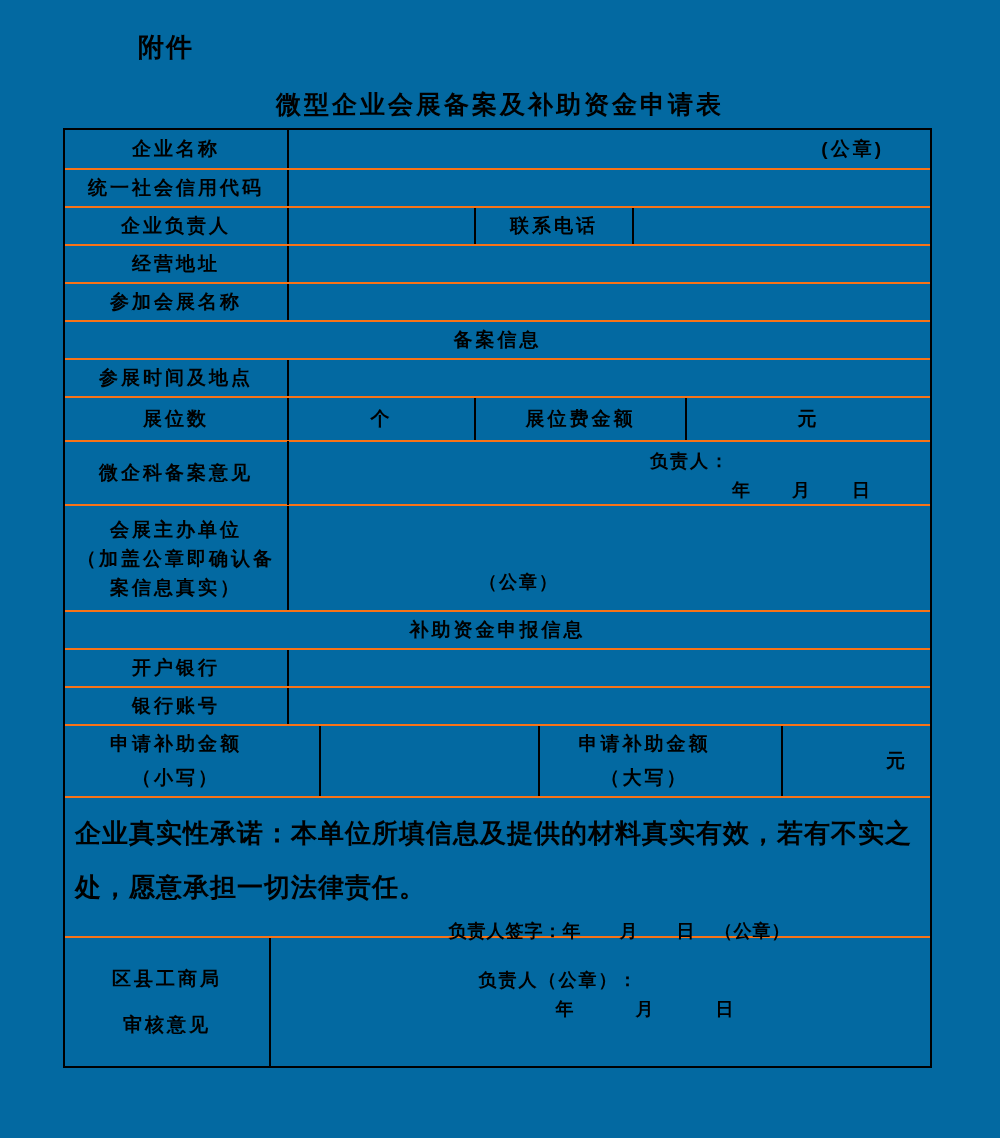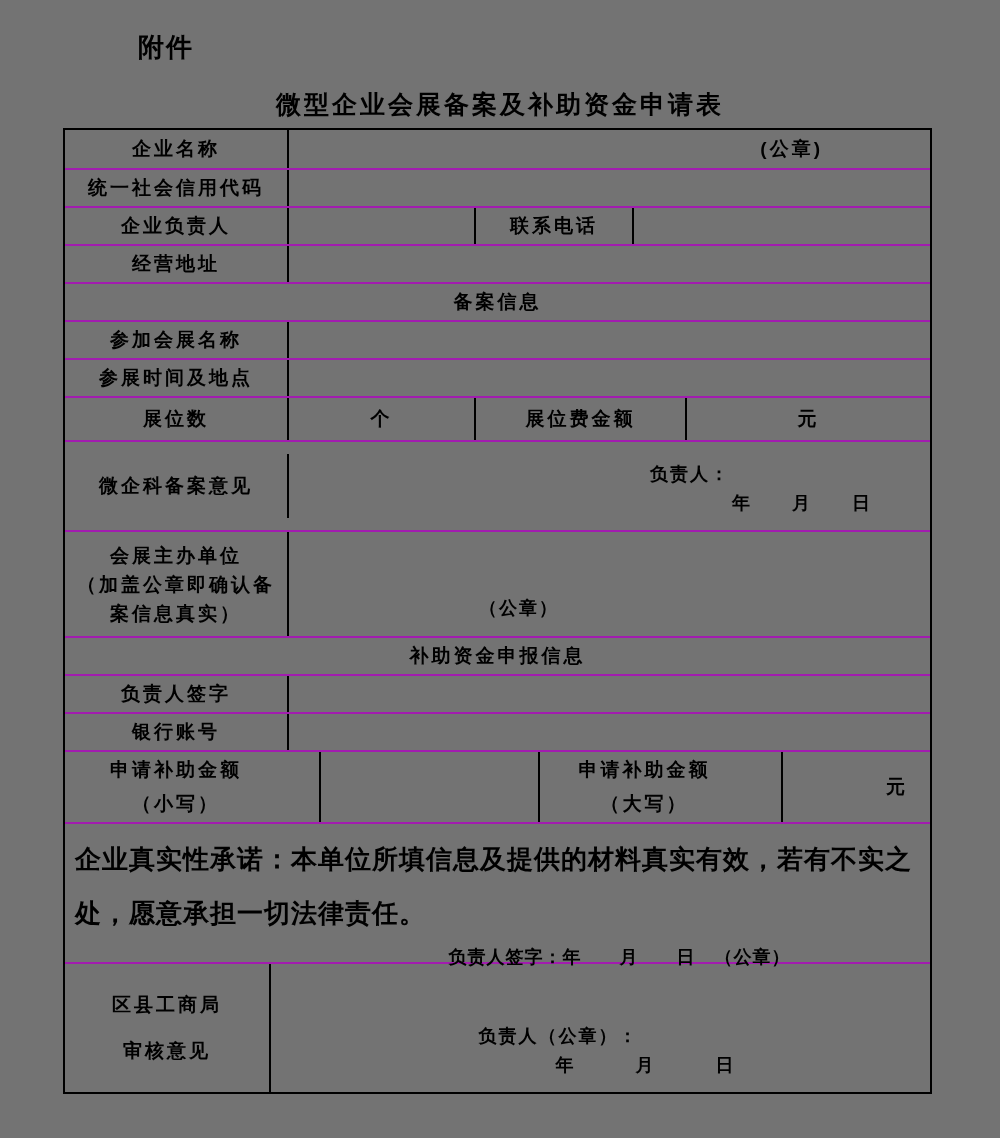--- a/index.html
+++ b/index.html
@@ -1,21 +1,21 @@
 <!DOCTYPE html>
 <html><head>
 <meta charset="utf-8">
 <style>
   * { margin: 0; padding: 0; box-sizing: border-box; }
   html, body { background: #ffffff; }
   .page {
     position: relative;
     width: 1000px;
     height: 1138px;
-    background: #737373;
+    background: #0369a1;
     color: #000000;
     font-family: "Liberation Sans", sans-serif;
     overflow: hidden;
   }
   .attachment {
     position: absolute;
     left: 138px;
     top: 30px;
     font-size: 26px;
     font-weight: 700;
@@ -31,63 +31,63 @@
     font-weight: 700;
     letter-spacing: 3px;
   }
   .form-table {
     position: absolute;
     left: 63px;
     top: 128px;
     width: 869px;
     border: 2px solid #000;
   }
-  .row { display: flex; border-top: 2px solid #a21caf; width: 100%; }
+  .row { display: flex; border-top: 2px solid #f97316; width: 100%; }
   .row:first-child { border-top: none; }
   .cell {
     border-left: 2px solid #000;
     display: flex;
     align-items: center;
     justify-content: center;
     min-width: 0;
   }
   .cell:first-child { border-left: none; }
   .label-text { font-size: 19px; font-weight: 600; letter-spacing: 3px; text-align: center; }
   .header-text { font-size: 19px; font-weight: 700; letter-spacing: 3px; }
   .h38 { height: 38px; }
   .h44 { height: 44px; }
-  .h70 { height: 90px; align-items: center; }
+  .h70 { height: 64px; align-items: center; }
   .h106 { height: 106px; }
   .h72 { height: 72px; gap: 32px; }
   .h148 { height: 140px; }
   .h130 { height: 130px; }
   .w222 { flex: 0 0 222px; }
   .w187 { flex: 0 0 187px; }
   .w158 { flex: 0 0 158px; }
   .w211 { flex: 0 0 211px; }
   .w204 { flex: 0 0 204px; gap: 8px; }
   .grow { flex: 1 1 auto; }
-  .seal-right { justify-content: flex-end; padding-right: 107px; }
+  .seal-right { justify-content: flex-end; padding-right: 46px; }
   .col { flex-direction: column; }
   .micro-cell { align-items: stretch; justify-content: center; padding-top: 6px; }
   .micro-line1 { text-align: right; padding-right: 200px; font-size: 18px; font-weight: 600; letter-spacing: 2px; line-height: 28px; }
   .micro-line2 { text-align: right; padding-right: 58px; font-size: 18px; font-weight: 600; letter-spacing: 2px; line-height: 30px; }
   .org-label { line-height: 29px; }
   .org-seal-cell { align-items: flex-start; justify-content: flex-end; padding-left: 190px; padding-bottom: 16px; }
   .org-seal { font-size: 18px; font-weight: 600; letter-spacing: 2px; }
   .two-line { line-height: 34px; }
   .unit-right { justify-content: flex-end; padding-right: 22px; }
   .commit-cell {
     display: block;
     padding: 8px 6px 0 10px;
   }
   .commit-line { font-size: 26px; font-weight: 600; letter-spacing: 1px; line-height: 54px; white-space: nowrap; }
   .commit-sign { margin-top: 5px; font-size: 18px; font-weight: 600; letter-spacing: 1px; text-align: center; padding-left: 240px; }
   .review-label { line-height: 38px; }
-  .review-cell { align-items: stretch; justify-content: flex-end; padding-bottom: 10px; }
+  .review-cell { align-items: stretch; padding-bottom: 10px; }
   .review-line1 { text-align: center; padding-right: 84px; font-size: 18px; font-weight: 600; letter-spacing: 2px; line-height: 24px; }
   .review-line2 { text-align: center; padding-left: 90px; font-size: 18px; font-weight: 600; letter-spacing: 2px; line-height: 34px; }
 </style>
 </head>
 <body>
 
 <div class="page">
 
   <div class="attachment">附件</div>
   <div class="title">微型企业会展备案及补助资金申请表</div>
@@ -122,30 +122,30 @@
     </div>
 
     <div class="row h38">
       <div class="cell w222">
         <span class="label-text">经营地址</span>
       </div>
       <div class="cell grow"></div>
     </div>
 
     <div class="row h38">
+      <div class="cell w222">
+        <span class="label-text">参加会展名称</span>
+      </div>
+      <div class="cell grow"></div>
+    </div>
+
+    <div class="row h38">
       <div class="cell grow">
         <span class="header-text">备案信息</span>
       </div>
-    </div>
-
-    <div class="row h38">
-      <div class="cell w222">
-        <span class="label-text">参加会展名称</span>
-      </div>
-      <div class="cell grow"></div>
     </div>
 
     <div class="row h38">
       <div class="cell w222">
         <span class="label-text">参展时间及地点</span>
       </div>
       <div class="cell grow"></div>
     </div>
 
     <div class="row h44">
@@ -185,21 +185,21 @@
     </div>
 
     <div class="row h38">
       <div class="cell grow">
         <span class="header-text">补助资金申报信息</span>
       </div>
     </div>
 
     <div class="row h38">
       <div class="cell w222">
-        <span class="label-text">负责人签字</span>
+        <span class="label-text">开户银行</span>
       </div>
       <div class="cell grow"></div>
     </div>
 
     <div class="row h38">
       <div class="cell w222">
         <span class="label-text">银行账号</span>
       </div>
       <div class="cell grow"></div>
     </div>

